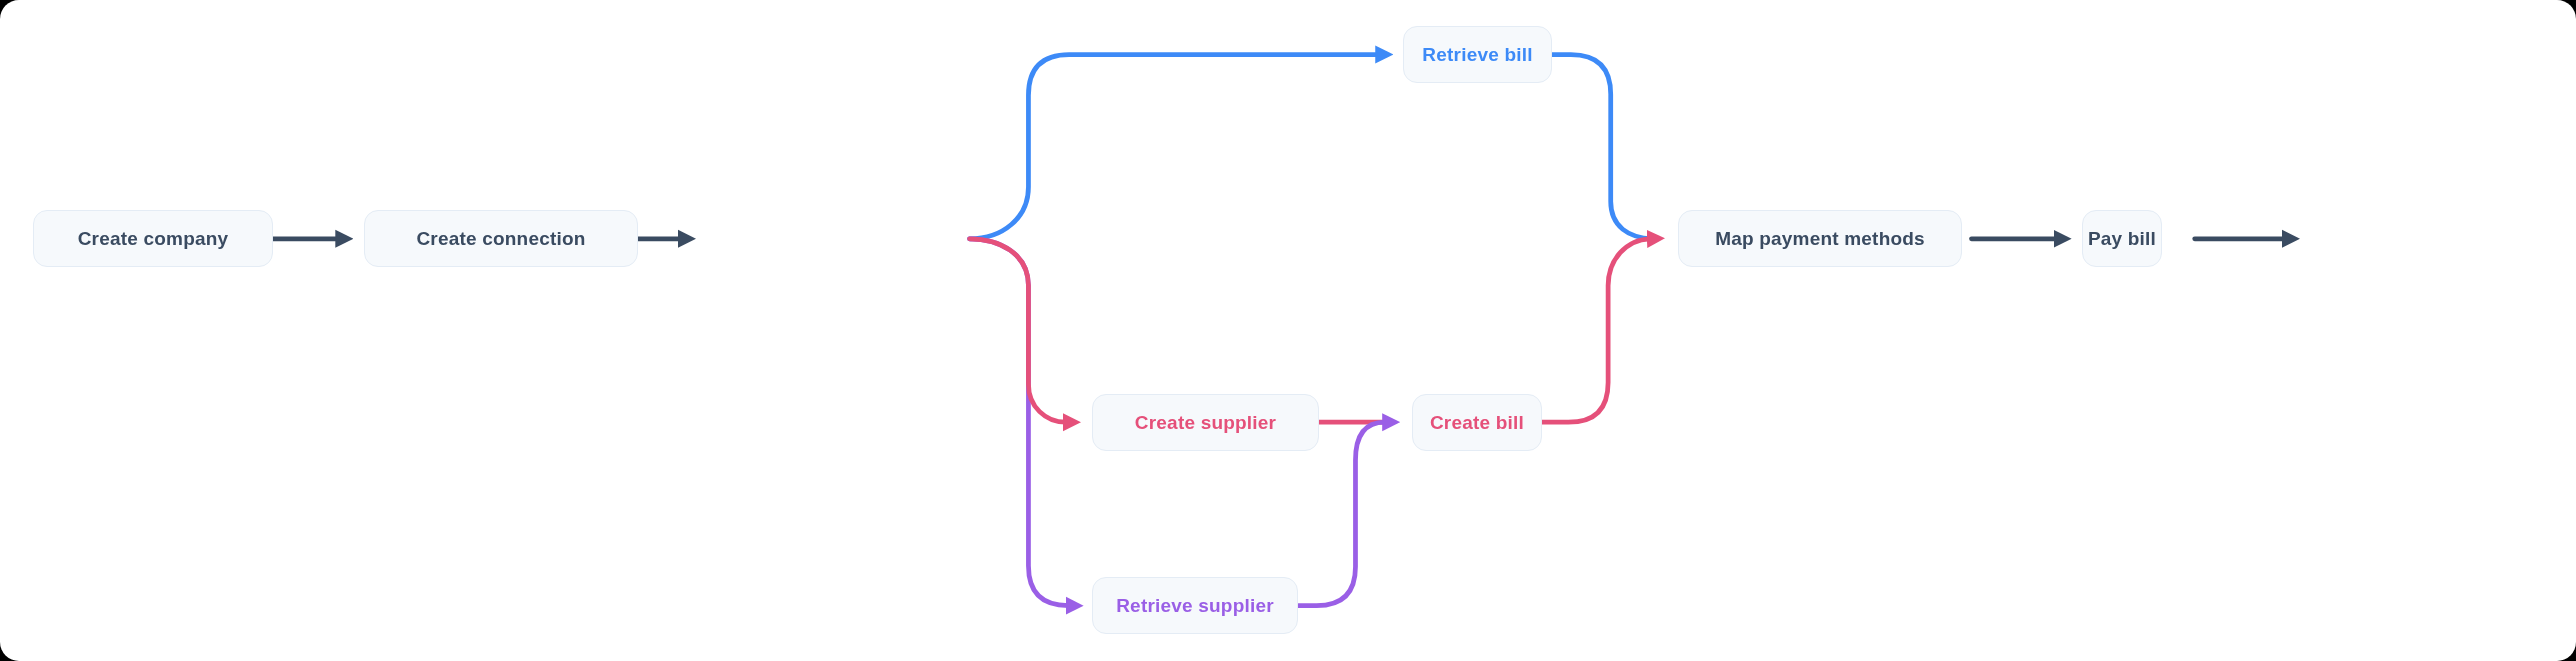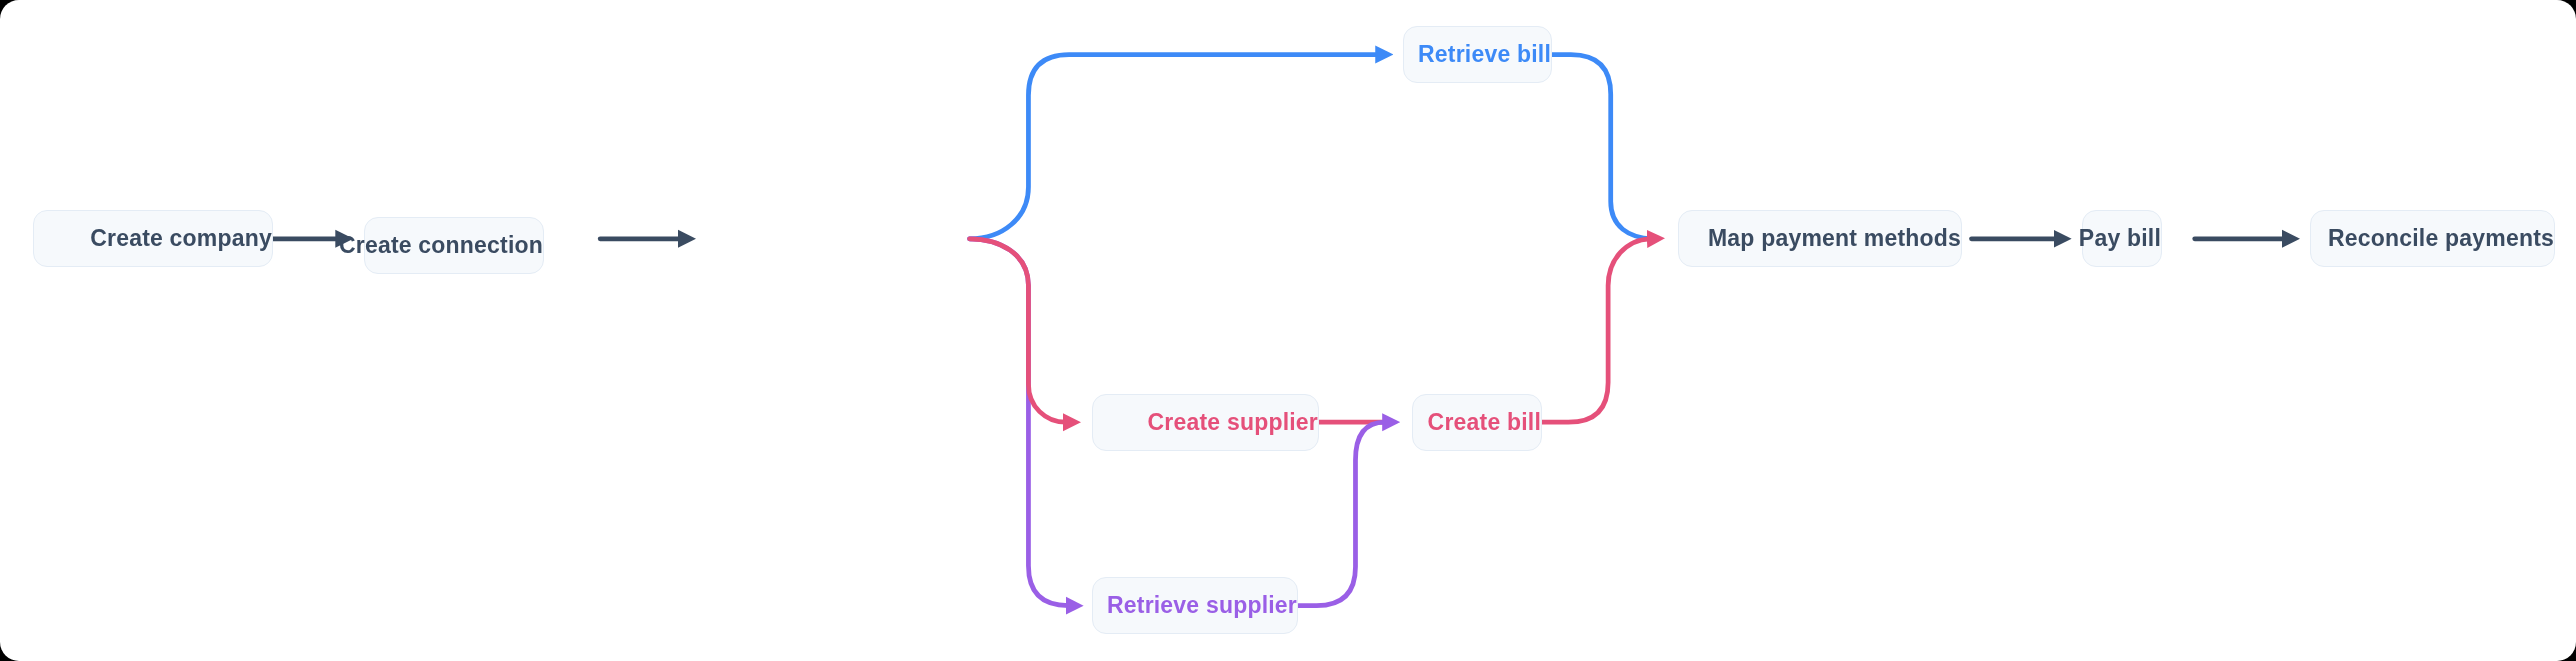--- a/index.html
+++ b/index.html
@@ -22,25 +22,25 @@
     left: 0;
     top: 0;
     pointer-events: none;
   }
   .node {
     position: absolute;
     height: 57px;
     box-sizing: border-box;
     display: flex;
     align-items: center;
-    justify-content: flex-end;
+    justify-content: center;
     background: #f6f9fc;
     border: 1.7px solid #e4ecf5;
     border-radius: 14px;
-    font-size: 23px;
+    font-size: 19px;
     font-weight: 600;
     letter-spacing: 0.2px;
     white-space: nowrap;
     color: #3a4b61;
   }
   .node--blue   { color: #3d8af7; }
   .node--pink   { color: #e5507a; }
   .node--purple { color: #9a5fe6; }
 </style>
 </head>
@@ -81,21 +81,21 @@
       <path d="M1781,488 L1812,488 Q1858,488 1858,442 L1858,330 C1858,299 1880,277 1906,276" stroke="#e5507a" marker-end="url(#ah-pink)"></path>
 
       <path d="M1500,700 L1521,700 Q1566,700 1566,655 L1566,532 Q1566,488 1600,488" stroke="#9a5fe6" marker-end="url(#ah-purple)"></path>
     </g>
   </svg>
 
   <div class="node" style="left:33px;   top:210px; width:240px">
     <span>Create company</span>
   </div>
 
-  <div class="node" style="left:364px;  top:217px; width:180px">
+  <div class="node" style="left:364px;  top:210px; width:274px">
     <span>Create connection</span>
   </div>
 
 
   <div class="node node--blue" style="left:1403px; top:26px; width:149px">
     <span>Retrieve bill</span>
   </div>
 
   <div class="node node--pink" style="left:1092px; top:394px; width:227px">
     <span>Create supplier</span>
@@ -110,18 +110,15 @@
   </div>
 
   <div class="node" style="left:1678px; top:210px; width:284px">
     <span>Map payment methods</span>
   </div>
 
   <div class="node" style="left:2082px; top:210px; width:80px">
     <span>Pay bill</span>
   </div>
 
-  <div class="node" style="left:2310px; top:210px; width:245px">
-    <span>Reconcile payments</span>
-  </div>
 
 </div>
 
 
 </body></html>

